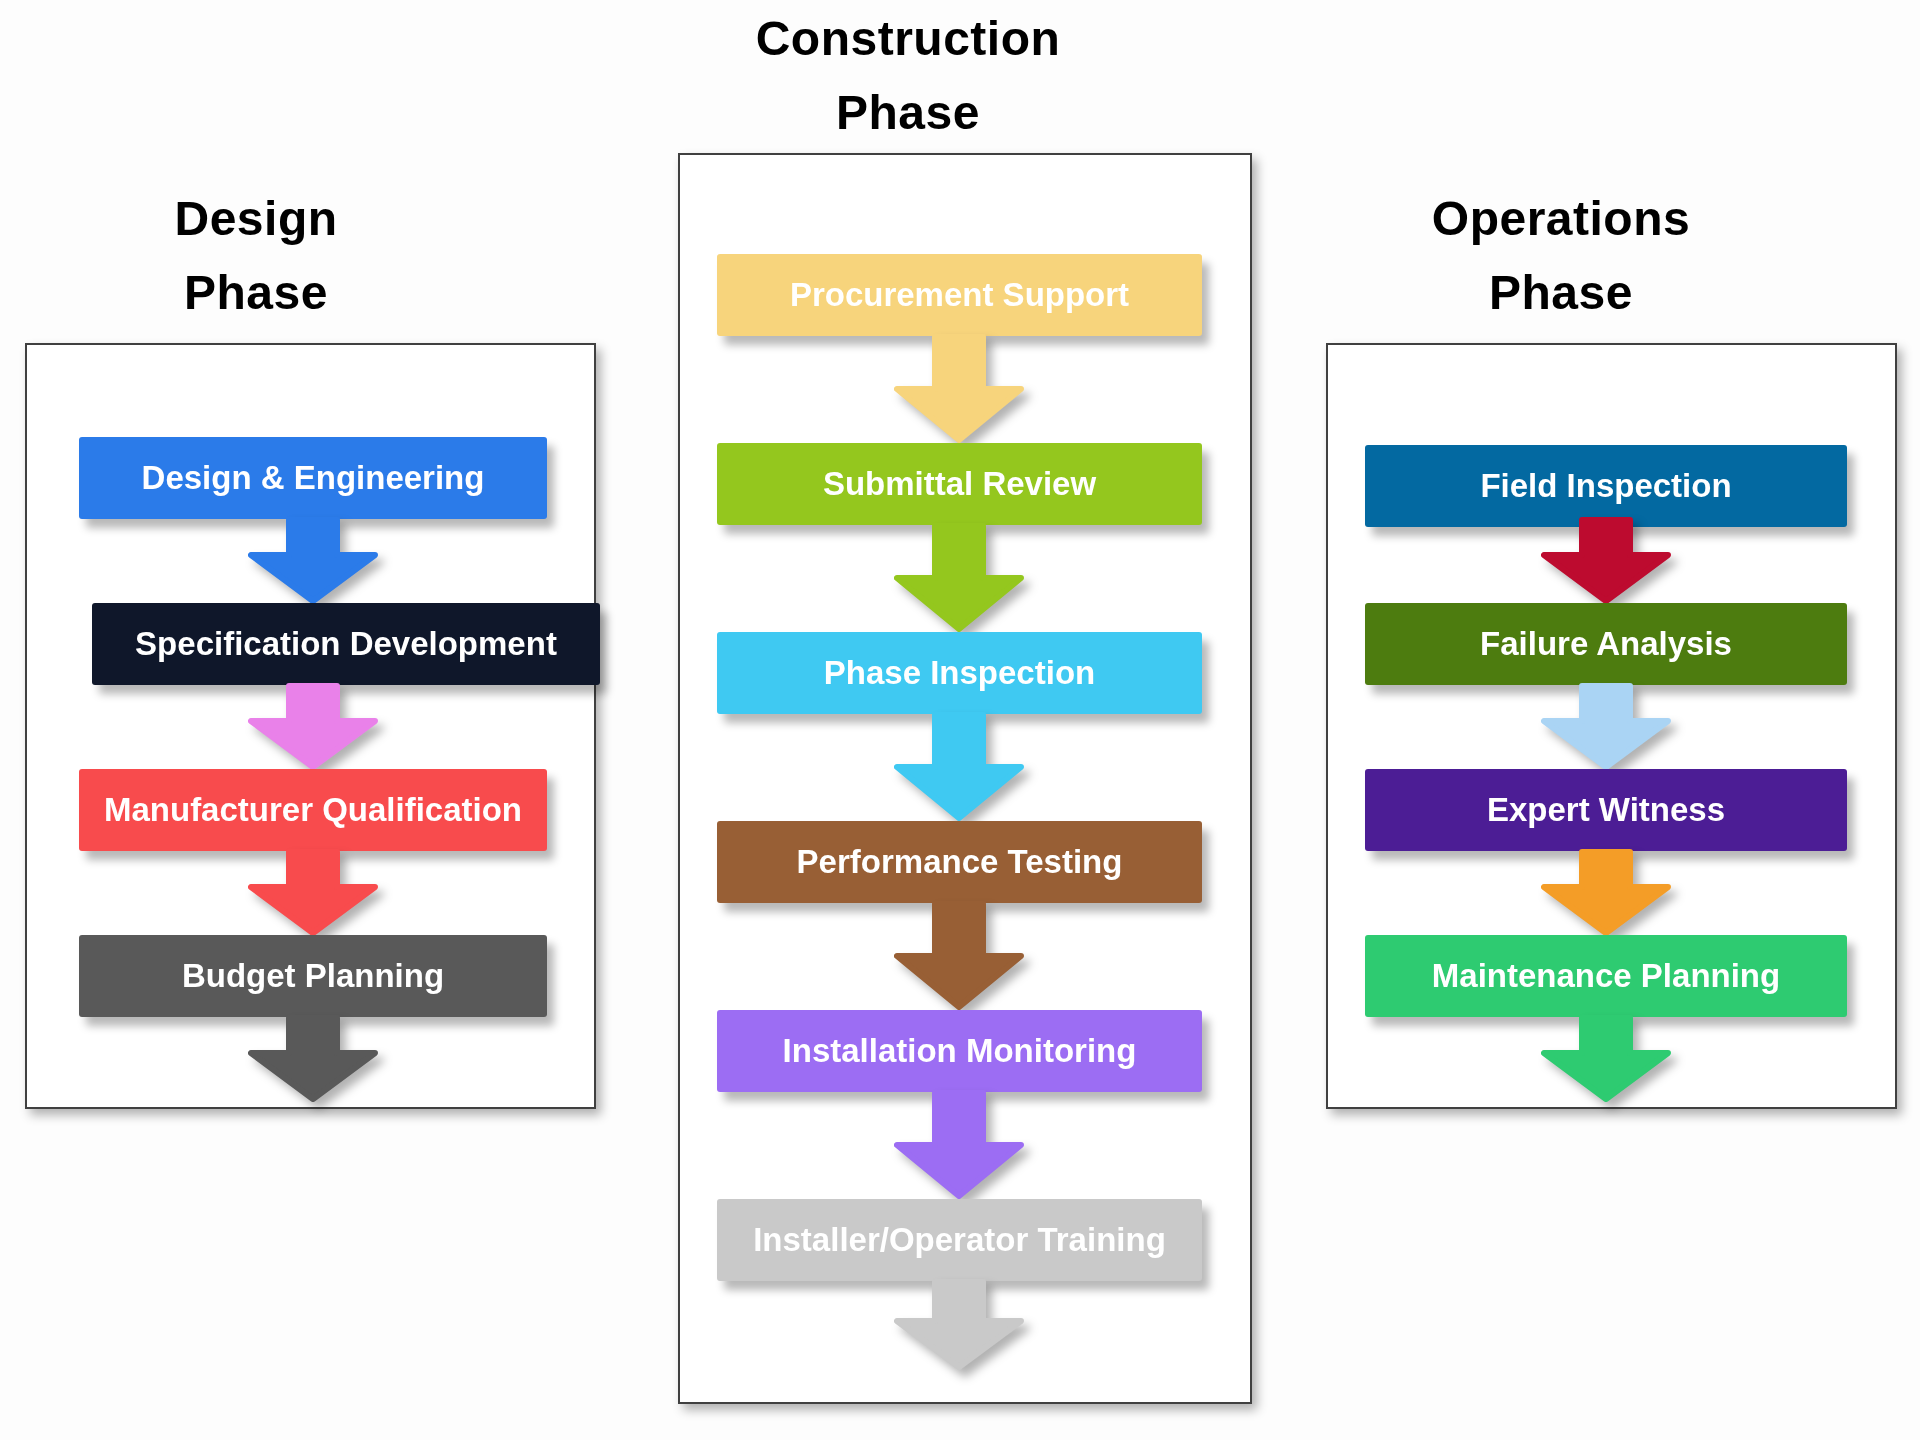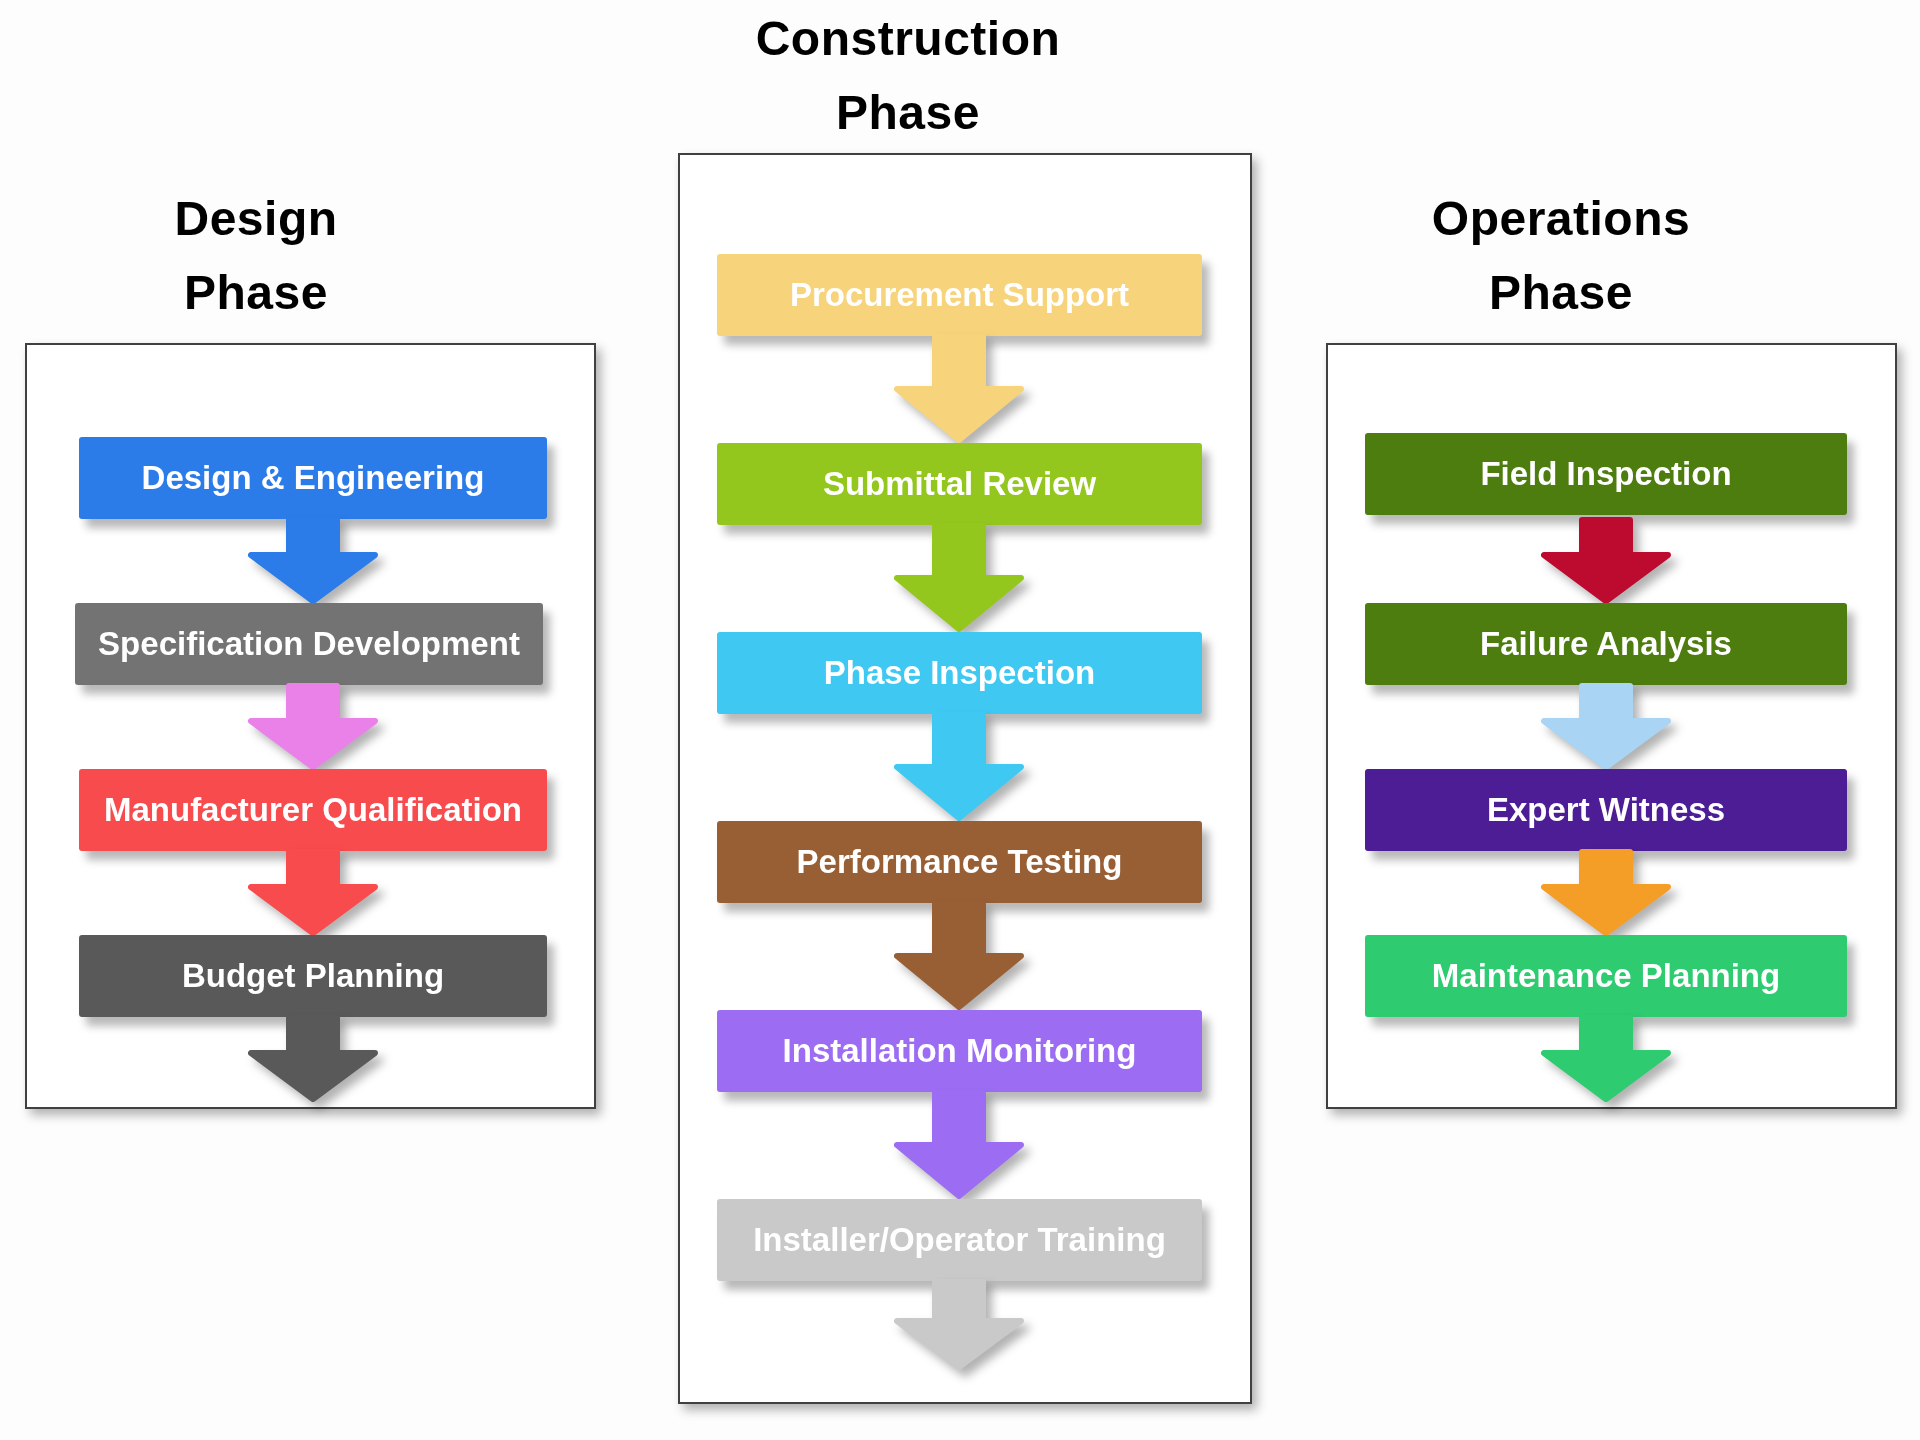--- a/index.html
+++ b/index.html
@@ -44,21 +44,21 @@
 
     <div class="phase-box" style="left:25px; top:343px; width:567px; height:762px;">
 
       <div class="bar" style="left: 52px; top: 92px; width: 468px; height: 82px; background-color: rgb(43, 123, 233);">
         <span>Design &amp; Engineering</span>
       </div>
       <svg class="arrow" style="left:216px; top:172px;" width="140" height="88" viewBox="0 0 140 88">
         <polygon points="46,3 94,3 94,38 132,38 70,84 8,38 46,38" stroke-width="6" stroke-linejoin="round" fill="#2B7BE9" stroke="#2B7BE9"></polygon>
       </svg>
 
-      <div class="bar" style="left: 48px; top: 258px; width: 468px; height: 82px; background-color: #737373;">
+      <div class="bar" style="left: 65px; top: 258px; width: 508px; height: 82px; background-color: #0f172a;">
         <span>Specification Development</span>
       </div>
       <svg class="arrow" style="left:216px; top:338px;" width="140" height="88" viewBox="0 0 140 88">
         <polygon points="46,3 94,3 94,38 132,38 70,84 8,38 46,38" stroke-width="6" stroke-linejoin="round" fill="#E981E9" stroke="#E981E9"></polygon>
       </svg>
 
       <div class="bar" style="left: 52px; top: 424px; width: 468px; height: 82px; background-color: rgb(248, 75, 77);">
         <span>Manufacturer Qualification</span>
       </div>
       <svg class="arrow" style="left:216px; top:504px;" width="140" height="88" viewBox="0 0 140 88">
@@ -127,21 +127,21 @@
   </div>
 
   <div class="col-group">
     <div class="col-title" style="left:1331px; top:182px; width:460px;">
       <span>Operations</span><br>
       <span>Phase</span>
     </div>
 
     <div class="phase-box" style="left:1326px; top:343px; width:567px; height:762px;">
 
-      <div class="bar" style="left: 37px; top: 88px; width: 482px; height: 82px; background-color: #4d7c0f;">
+      <div class="bar" style="left: 37px; top: 100px; width: 482px; height: 82px; background-color: #0369a1;">
         <span>Field Inspection</span>
       </div>
       <svg class="arrow" style="left:208px; top:172px;" width="140" height="88" viewBox="0 0 140 88">
         <polygon points="46,3 94,3 94,38 132,38 70,84 8,38 46,38" stroke-width="6" stroke-linejoin="round" fill="#BD0B2F" stroke="#BD0B2F"></polygon>
       </svg>
 
       <div class="bar" style="left: 37px; top: 258px; width: 482px; height: 82px; background-color: #4d7c0f;">
         <span>Failure Analysis</span>
       </div>
       <svg class="arrow" style="left:208px; top:338px;" width="140" height="88" viewBox="0 0 140 88">

